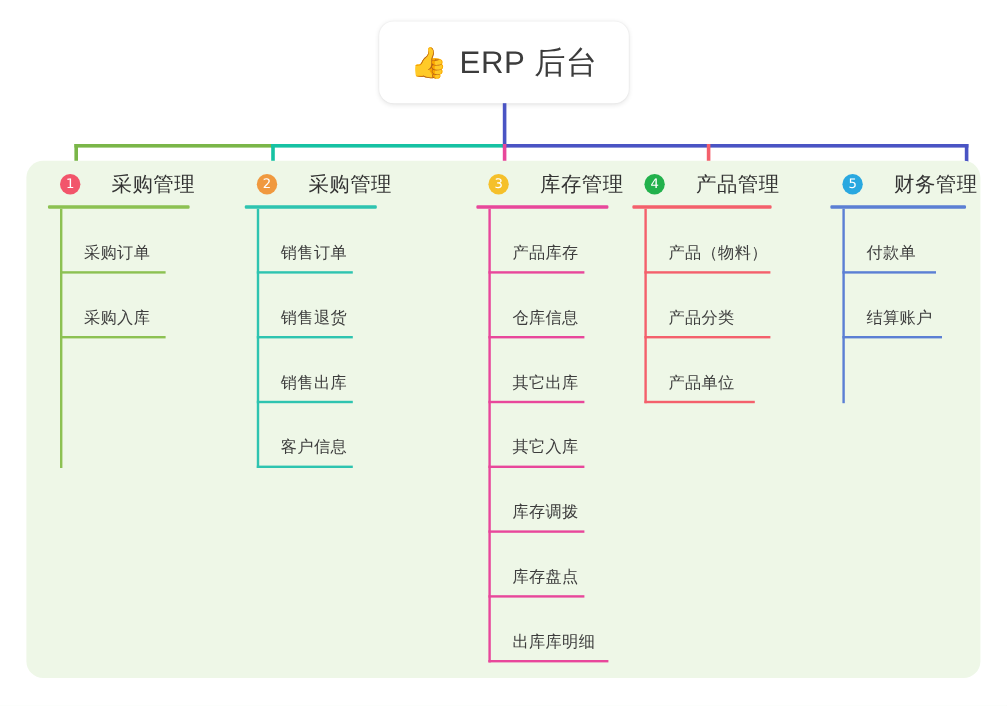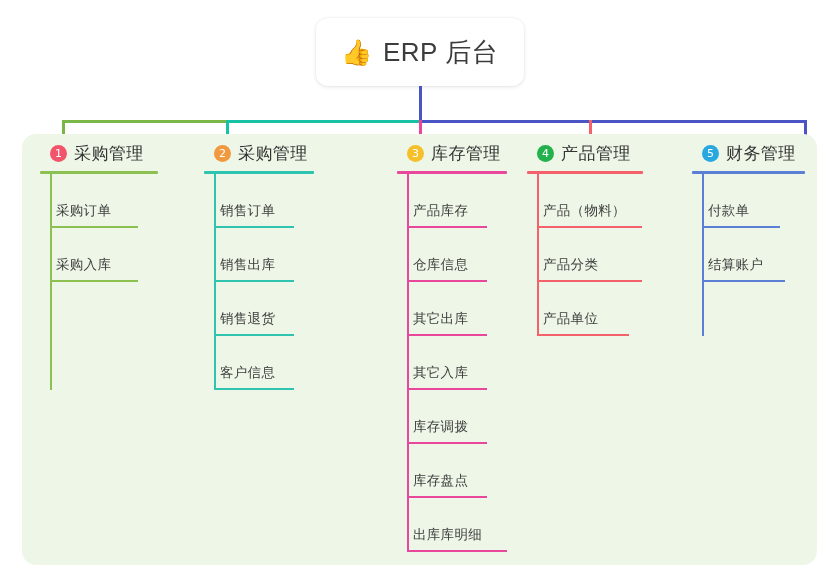--- a/index.html
+++ b/index.html
@@ -83,20 +83,21 @@
     font-size: 11px;
     line-height: 17px;
     text-align: center;
     font-family: "DejaVu Sans", sans-serif;
     flex: 0 0 auto;
   }
   .col-title {
     font-size: 17px;
     color: #333333;
     letter-spacing: 0.4px;
+    margin-left: 19px;
   }
   .col-underline {
     height: 3px;
     margin-top: 5px;
     border-radius: 1px;
   }
   .col-body {
     position: relative;
   }
   .spine {
@@ -104,21 +105,21 @@
     left: 10px;
     top: 0;
     width: 2px;
   }
   .leaf {
     position: relative;
     height: 54px;
   }
   .leaf-label {
     position: absolute;
-    left: 16px;
+    left: 30px;
     bottom: 8px;
     font-size: 13.5px;
     color: #3d3d3d;
     white-space: nowrap;
     letter-spacing: 0.3px;
   }
   .leaf-underline {
     position: absolute;
     left: 10px;
     bottom: 0;
@@ -175,25 +176,25 @@
         <span class="col-title">采购管理</span>
       </div>
       <div class="col-underline" style="background: rgb(46, 196, 176); width: 110px;"></div>
       <div class="col-body">
         <div class="spine" style="background: rgb(46, 196, 176); height: 216px;"></div>
         <div class="leaf">
           <span class="leaf-label">销售订单</span>
           <span class="leaf-underline" style="background: rgb(46, 196, 176); width: 80px;"></span>
         </div>
         <div class="leaf">
+          <span class="leaf-label">销售退货</span>
+          <span class="leaf-underline" style="background: rgb(46, 196, 176); width: 80px;"></span>
+        </div>
+        <div class="leaf">
           <span class="leaf-label">销售出库</span>
-          <span class="leaf-underline" style="background: rgb(46, 196, 176); width: 80px;"></span>
-        </div>
-        <div class="leaf">
-          <span class="leaf-label">销售退货</span>
           <span class="leaf-underline" style="background: rgb(46, 196, 176); width: 80px;"></span>
         </div>
         <div class="leaf">
           <span class="leaf-label">客户信息</span>
           <span class="leaf-underline" style="background: rgb(46, 196, 176); width: 80px;"></span>
         </div>
       </div>
     </div>
     <div class="col" style="left: 397px;">
       <div class="col-head">

